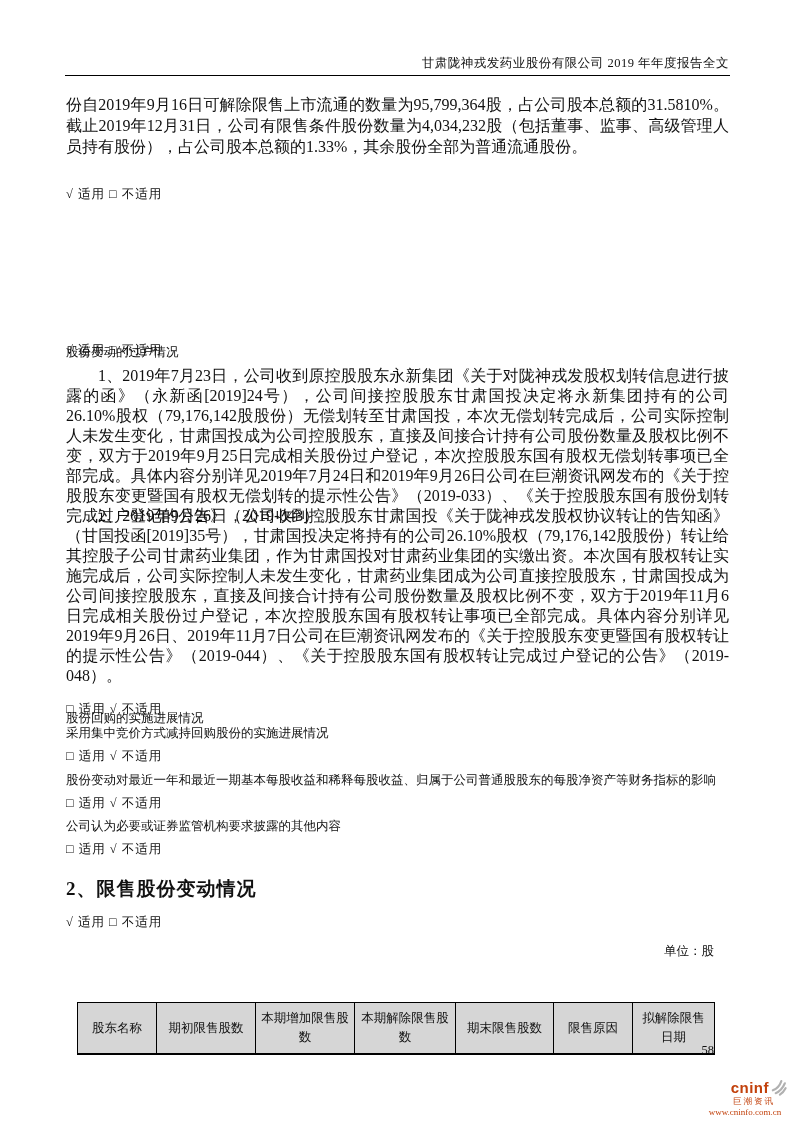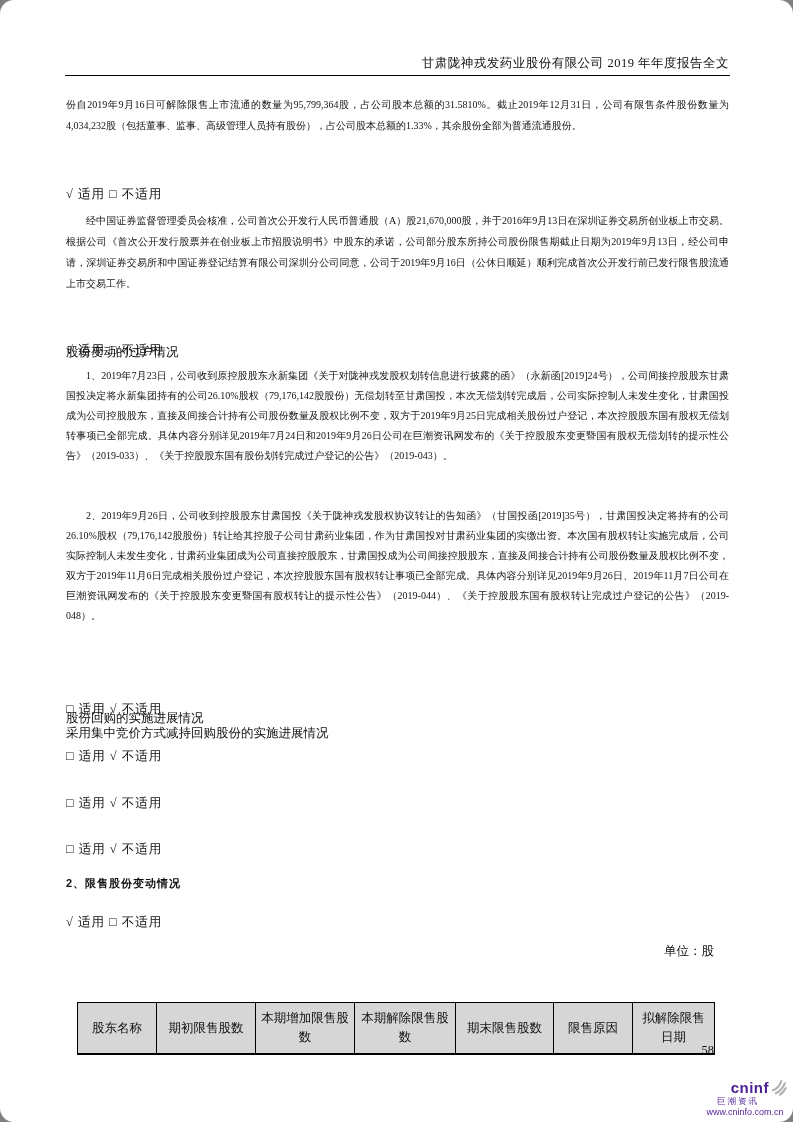--- a/index.html
+++ b/index.html
@@ -5,38 +5,37 @@
   html,body { margin:0; padding:0; background:#808080; }
   .page {
     position: relative;
     width: 793px;
     height: 1122px;
     margin: 0 auto;
     background: #ffffff;
     overflow: hidden;
     font-family: "Liberation Serif", "DejaVu Serif", serif;
     color: #111111;
-    border-radius: 14px;
   }
   .abs { position: absolute; }
 
   .doc-header {
     top: 55px; left: 65px; width: 664px;
     text-align: right;
     font-size: 12.5px;
     letter-spacing: 0.5px;
   }
   .header-rule {
     top: 75px; left: 65px; width: 665px;
     border-top: 1.6px solid #000;
   }
 
   .body-par {
     left: 66px; width: 663px;
-    font-size: 10px;
+    font-size: 16px;
     line-height: 21px;
     text-align: justify;
     text-justify: inter-character;
   }
   .lh20 { line-height: 20px; }
   .indent { text-indent: 2em; }
 
   .small-label {
     left: 66px; width: 663px;
     font-size: 12.5px;
@@ -44,23 +43,23 @@
     overflow: hidden;
   }
   .check-line {
     left: 66px; width: 663px;
     font-size: 12.5px;
     letter-spacing: 1px;
   }
 
   .section-heading {
     left: 66px; width: 663px;
-    font-family: Liberation Sans, sans-serif;
+    font-family: Liberation Serif, serif;
     font-weight: bold;
-    font-size: 11px;
+    font-size: 19px;
     letter-spacing: 1px;
   }
   .unit-label {
     left: 66px; width: 648px;
     text-align: right;
     font-size: 12.5px;
   }
 
   table.limit-table {
     position: absolute;
@@ -84,75 +83,77 @@
   table.limit-table tr th { border-bottom: 2px solid #000; }
 
   .page-number {
     top: 1043px; left: 66px; width: 648px;
     text-align: right;
     font-size: 12.5px;
   }
 
   .cninfo-logo {
     top: 1079px; right: 4px; width: 88px;
-    color: #4c1d95;
+    color: #c2410c;
     text-align: center;
     line-height: 1;
     user-select: none;
   }
   .logo-row1 {
     display: flex; align-items: center; justify-content: flex-end;
     gap: 1px; padding-right: 2px;
   }
   .logo-brand {
     font-family: "Liberation Sans", "DejaVu Sans", sans-serif;
     font-weight: bold;
     font-size: 15px;
     letter-spacing: 0.5px;
   }
   .logo-cn {
     font-family: "Liberation Sans", "DejaVu Sans", sans-serif;
     font-size: 8.5px;
     letter-spacing: 2px;
     margin-top: 1px;
     padding-right: 14px;
+    text-align: right;
   }
   .logo-url {
-    font-family: Liberation Sans, sans-serif;
+    font-family: Liberation Serif, serif;
     font-size: 9px;
     margin-top: 2px;
     white-space: nowrap;
   }
 </style>
 </head>
 <body>
 
 <div class="page">
 
   <div class="abs doc-header">甘肃陇神戎发药业股份有限公司 2019 年年度报告全文</div>
   <div class="abs header-rule"></div>
 
   <div class="abs body-par" style="top:94px;">份自2019年9月16日可解除限售上市流通的数量为95,799,364股，占公司股本总额的31.5810%。截止2019年12月31日，公司有限售条件股份数量为4,034,232股（包括董事、监事、高级管理人员持有股份），占公司股本总额的1.33%，其余股份全部为普通流通股份。</div>
 
   <div class="abs check-line" style="top:186px;">√ 适用 □ 不适用</div>
-  <div class="abs body-par indent" style="top:210px;">经中国证券监督管理委员会核准，公司首次公开发行人民币普通股（A）股21,670,000股，并于2016年9月13日在深圳证券交易所创业板上市交易。根据公司《首次公开发行股票并在创业板上市招股说明书》中股东的承诺，公司部分股东所持公司股份限售期截止日期为2019年9月13日，经公司申请，深圳证券交易所和中国证券登记结算有限公司深圳分公司同意，公司于2019年9月16日（公休日顺延）顺利完成首次公开发行前已发行限售股流通上市交易工作。</div>
 
   <div class="abs small-label" style="top:320px;margin-top:24px;">股份变动的过户情况</div>
   <div class="abs check-line" style="top:342px;">√ 适用 □ 不适用</div>
   <div class="abs body-par lh20 indent" style="top:366px;">1、2019年7月23日，公司收到原控股股东永新集团《关于对陇神戎发股权划转信息进行披露的函》（永新函[2019]24号），公司间接控股股东甘肃国投决定将永新集团持有的公司26.10%股权（79,176,142股股份）无偿划转至甘肃国投，本次无偿划转完成后，公司实际控制人未发生变化，甘肃国投成为公司控股股东，直接及间接合计持有公司股份数量及股权比例不变，双方于2019年9月25日完成相关股份过户登记，本次控股股东国有股权无偿划转事项已全部完成。具体内容分别详见2019年7月24日和2019年9月26日公司在巨潮资讯网发布的《关于控股股东变更暨国有股权无偿划转的提示性公告》（2019-033）、《关于控股股东国有股份划转完成过户登记的公告》（2019-043）。</div>
   <div class="abs body-par lh20 indent" style="top:506px;">2、2019年9月26日，公司收到控股股东甘肃国投《关于陇神戎发股权协议转让的告知函》（甘国投函[2019]35号），甘肃国投决定将持有的公司26.10%股权（79,176,142股股份）转让给其控股子公司甘肃药业集团，作为甘肃国投对甘肃药业集团的实缴出资。本次国有股权转让实施完成后，公司实际控制人未发生变化，甘肃药业集团成为公司直接控股股东，甘肃国投成为公司间接控股股东，直接及间接合计持有公司股份数量及股权比例不变，双方于2019年11月6日完成相关股份过户登记，本次控股股东国有股权转让事项已全部完成。具体内容分别详见2019年9月26日、2019年11月7日公司在巨潮资讯网发布的《关于控股股东变更暨国有股权转让的提示性公告》（2019-044）、《关于控股股东国有股权转让完成过户登记的公告》（2019-048）。</div>
 
   <div class="abs small-label" style="top:678px;margin-top:32px;">股份回购的实施进展情况</div>
   <div class="abs check-line" style="top:701px;">□ 适用 √ 不适用</div>
 
   <div class="abs small-label" style="top:725px;">采用集中竞价方式减持回购股份的实施进展情况</div>
   <div class="abs check-line" style="top:748px;">□ 适用 √ 不适用</div>
 
+  <div class="abs small-label" style="top:772px;">股份变动对最近一年和最近一期基本每股收益和稀释每股收益、归属于公司普通股股东的每股净资产等财务指标的影响</div>
   <div class="abs check-line" style="top:795px;">□ 适用 √ 不适用</div>
 
+  <div class="abs small-label" style="top:818px;">公司认为必要或证券监管机构要求披露的其他内容</div>
   <div class="abs check-line" style="top:841px;">□ 适用 √ 不适用</div>
 
   <div class="abs section-heading" style="top:876px;">2、限售股份变动情况</div>
   <div class="abs check-line" style="top:914px;">√ 适用 □ 不适用</div>
   <div class="abs unit-label" style="top:943px;">单位：股</div>
 
   <table class="limit-table">
     <colgroup>
       <col style="width:79px">
         <col style="width:99px">

